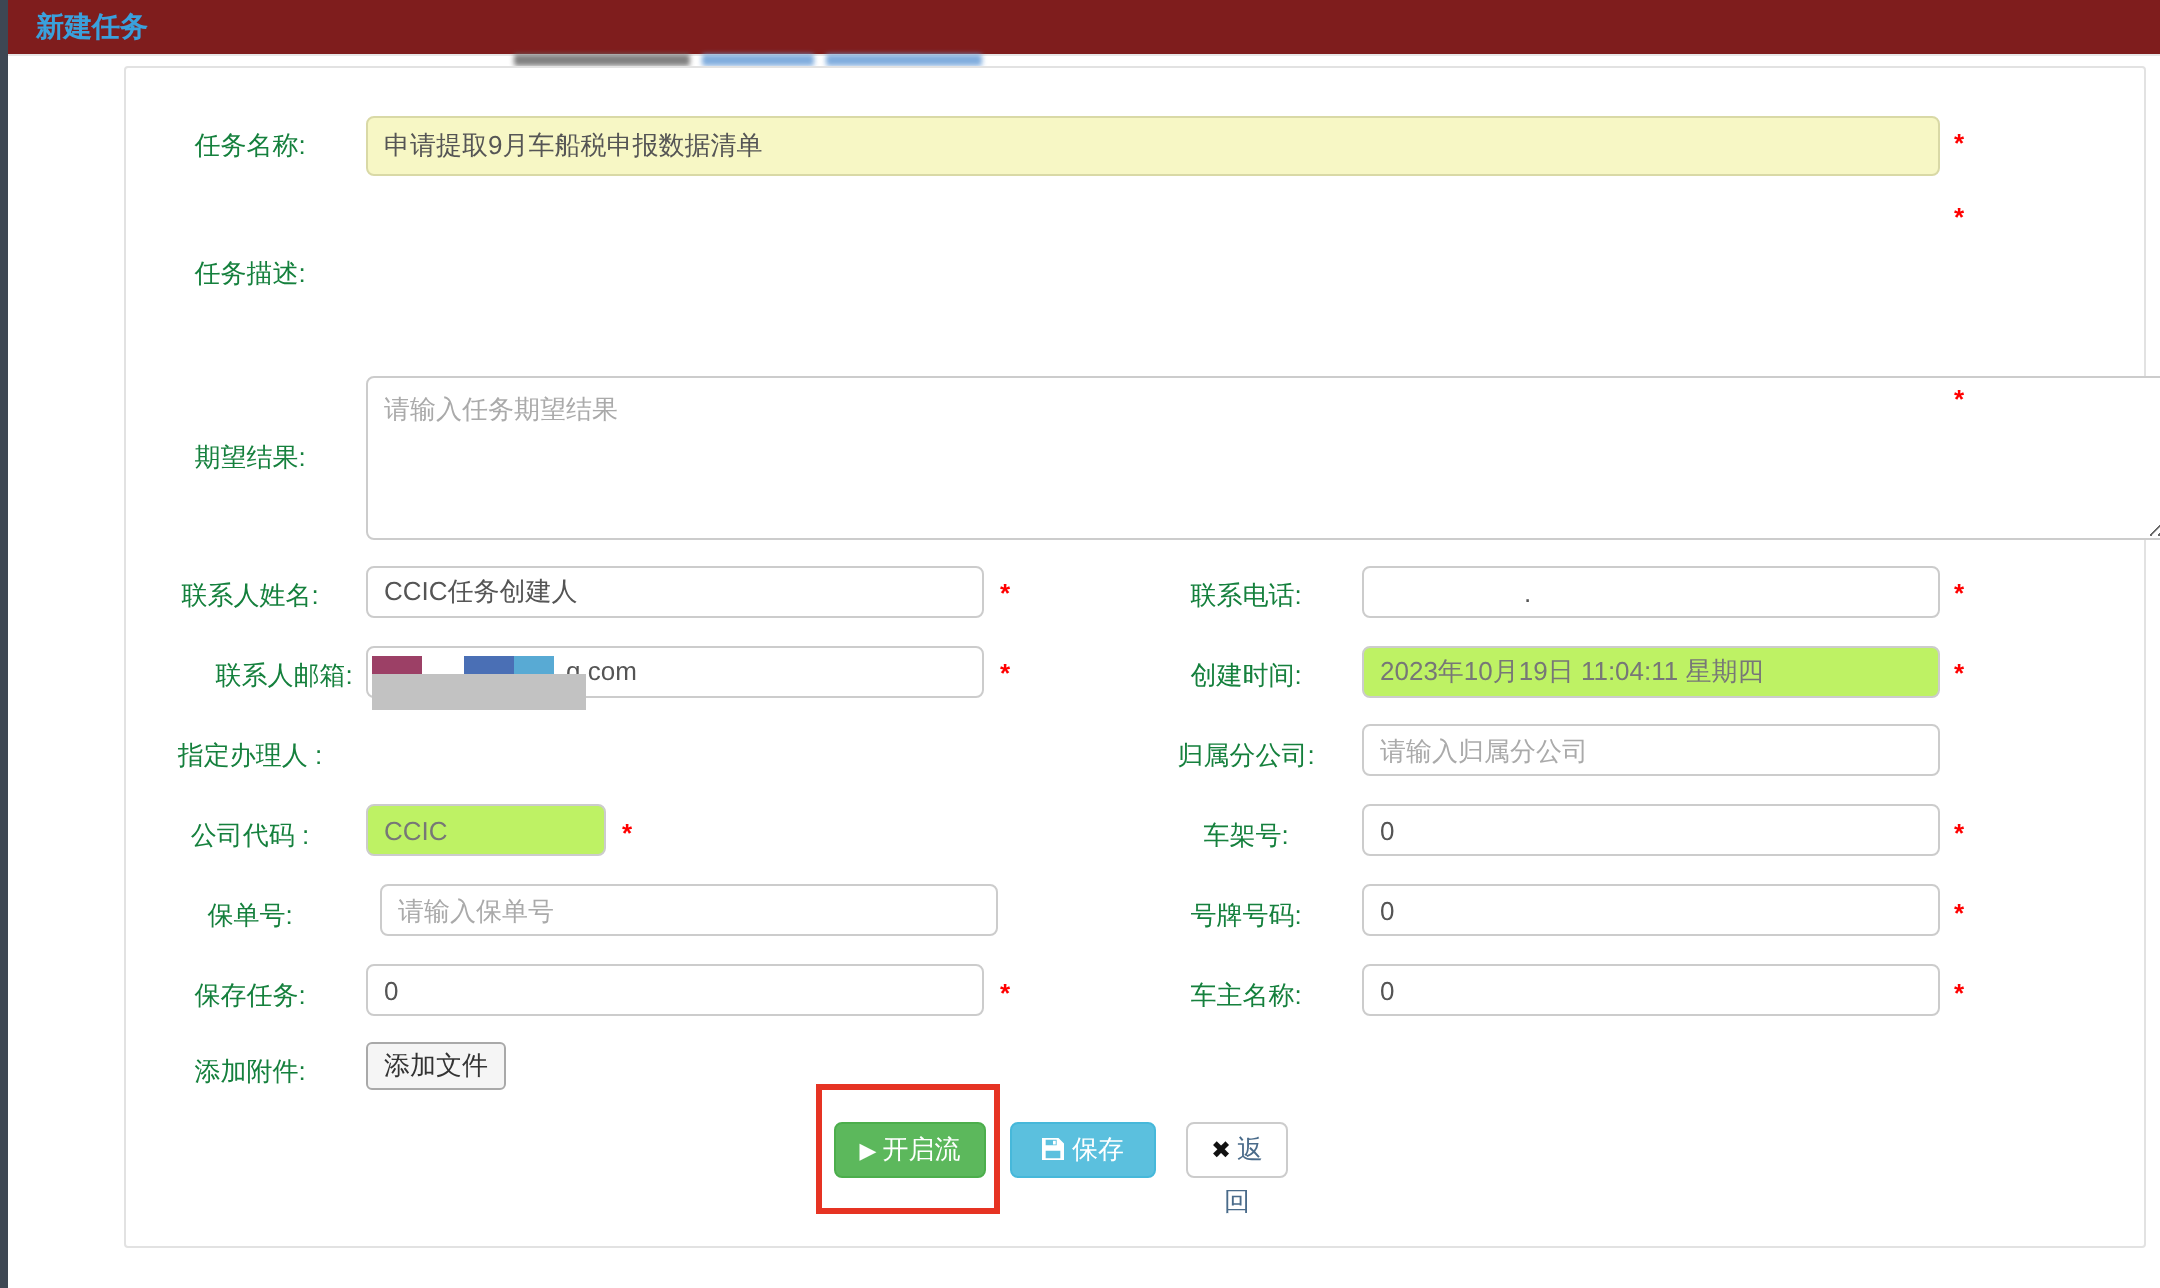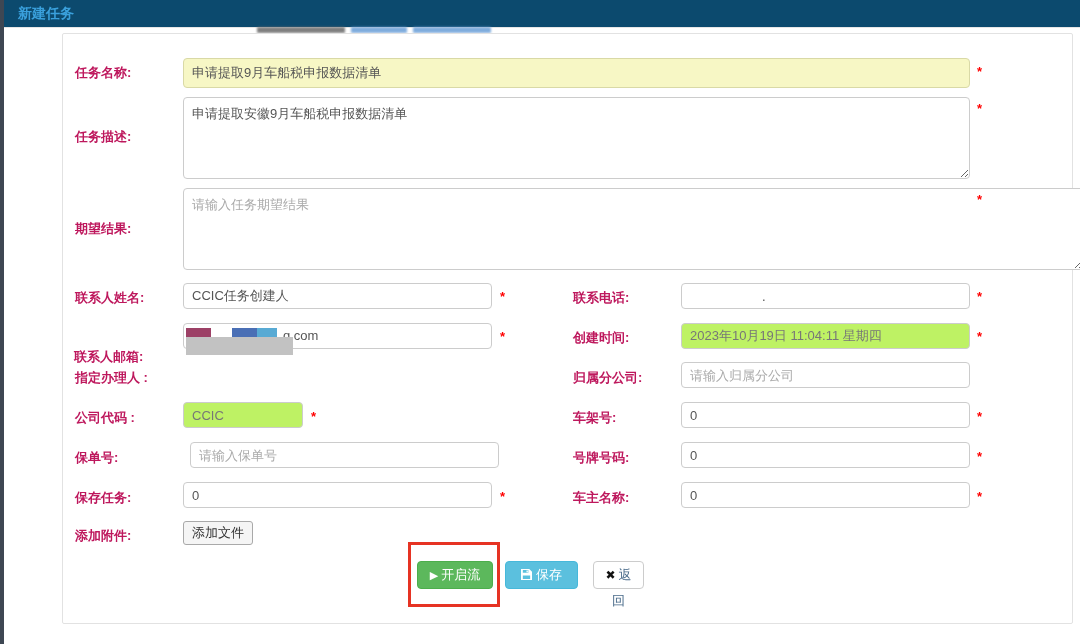--- a/index.html
+++ b/index.html
@@ -1,35 +1,35 @@
 <!DOCTYPE html>
 <html><head>
 <meta charset="utf-8">
 <style>
   * { box-sizing: border-box; margin: 0; padding: 0; }
   html,body { width:1080px; height:644px; background:#fff; overflow:hidden;
     font-family:"Liberation Sans","DejaVu Sans",sans-serif; }
   #stage { position:relative; width:1080px; height:644px; background:#fff; overflow:hidden; }
 
   .left-strip { position:absolute; left:0; top:0; width:4px; height:644px; background:#3e4753; }
-  .topbar { position:absolute; left:4px; top:0; width:1076px; height:28px; background:#0c4a6e;
+  .topbar { position:absolute; left:4px; top:0; width:1076px; height:28px; background:#7f1d1d;
     border-bottom:1px solid #e6e6e6; }
   .topbar-title { position:absolute; left:14px; top:5px; font-size:14px; font-weight:bold; color:#3aa0dc; }
 
   
   .clipped-line { position:absolute; top:27px; left:257px; height:9px; filter:blur(1.2px); opacity:.85; }
   .clipped-seg { display:inline-block; height:6px; vertical-align:top; margin-right:6px; border-radius:1px; }
   .seg-dark { width:88px; background:#6b6b6b; }
   .seg-blue1 { width:56px; background:#6b9fd8; }
   .seg-blue2 { width:78px; background:#6b9fd8; }
 
   .panel { position:absolute; left:62px; top:33px; width:1011px; height:591px;
     background:#fff; border:1px solid #e2e2e2; border-radius:2px; }
 
-  .lbl { position:absolute; font-size:13px; font-weight:bold; color:#be185d; text-align:left; width:100px; }
+  .lbl { position:absolute; font-size:13px; font-weight:normal; color:#15803d; text-align:center; width:100px; }
   .req { position:absolute; color:#f00; font-size:13px; font-weight:bold; }
 
   .inp { position:absolute; border:1px solid #ccc; border-radius:4px; background:#fff;
     font-size:13px; color:#555; padding:0 8px; outline:none;
     font-family:"Liberation Sans","DejaVu Sans",sans-serif; }
   .inp::placeholder, textarea.inp::placeholder { color:#aaa; }
   .inp-sm { height:26px; }
   textarea.inp { padding:6px 8px; resize:both; line-height:1.5; }
   .inp-yellow { background:#f7f7c5; border-color:#d9d9a6; height:30px; }
   .inp-disabled { background:#bef264; color:#777; }
@@ -80,36 +80,35 @@
     <span class="clipped-seg seg-dark"></span><span class="clipped-seg seg-blue1"></span><span class="clipped-seg seg-blue2"></span>
   </div>
 
   <div class="panel"></div>
 
   <div class="lbl" style="left:75px; top:64px;">任务名称:</div>
   <input class="inp inp-yellow" style="left: 183px; top: 58px; width: 787px;" value="申请提取9月车船税申报数据清单">
   <div class="req" style="left:977px; top:64px;">*</div>
 
   <div class="lbl" style="left:75px; top:128px;">任务描述:</div>
-  <textarea class="inp" style="left: 183px; top: 97px; width: 787px; height: 82px;">申请提取安徽9月车船税申报数据清单</textarea>
   <div class="req" style="left:977px; top:101px;">*</div>
 
   <div class="lbl" style="left:75px; top:220px;">期望结果:</div>
   <textarea class="inp" style="left: 183px; top: 188px; width: 901px; height: 82px;" placeholder="请输入任务期望结果"></textarea>
   <div class="req" style="left:977px; top:192px;">*</div>
 
   <div class="lbl" style="left:75px; top:289px;">联系人姓名:</div>
   <input class="inp inp-sm" style="left: 183px; top: 283px; width: 309px;" value="CCIC任务创建人">
   <div class="req" style="left:500px; top:289px;">*</div>
 
   <div class="lbl" style="left:573px; top:289px;">联系电话:</div>
   <input class="inp inp-sm phone-dot" style="left: 681px; top: 283px; width: 289px;" value=".">
   <div class="req" style="left:977px; top:289px;">*</div>
 
-  <div class="lbl" style="left:74px; top:329px;margin-top:19px;">联系人邮箱:</div>
+  <div class="lbl" style="left:92px; top:329px;">联系人邮箱:</div>
   <div class="inp inp-sm email-box" style="left:183px; top:323px; width:309px;">
     <span class="redact r-maroon"></span>
     <span class="redact r-blue"></span>
     <span class="redact r-lblue"></span>
     <span class="email-text">q.com</span>
   </div>
   <div class="r-gray"></div>
   <div class="req" style="left:500px; top:329px;">*</div>
 
   <div class="lbl" style="left:573px; top:329px;">创建时间:</div>

